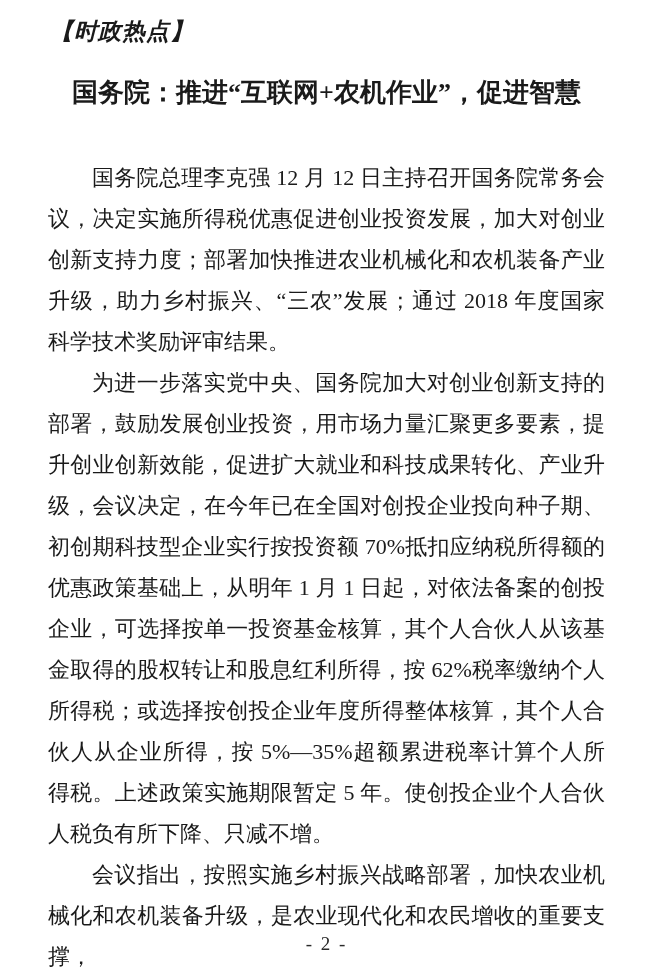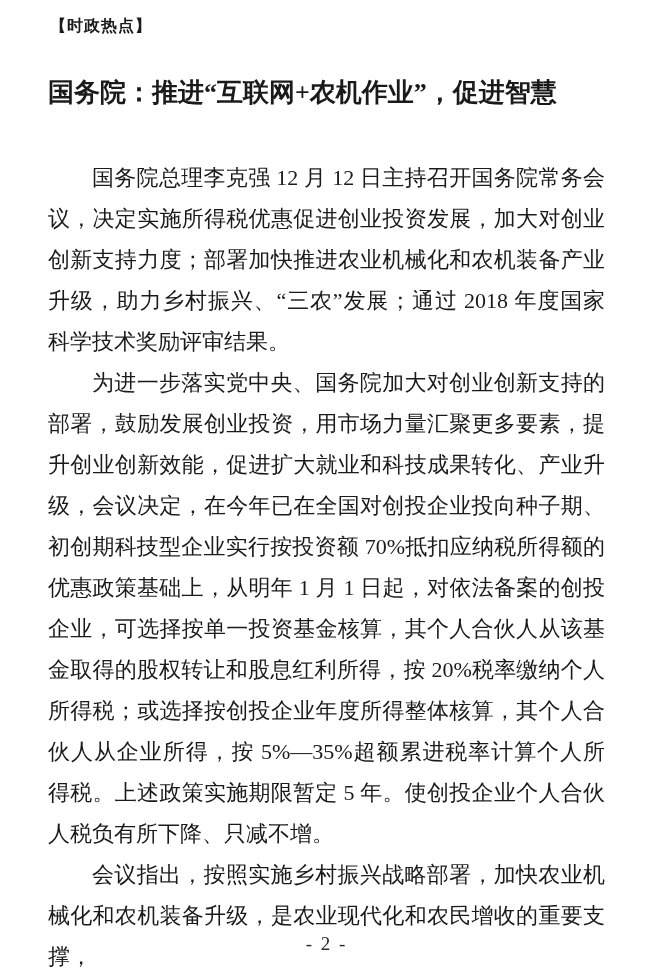--- a/index.html
+++ b/index.html
@@ -13,31 +13,32 @@
     height: 968px;
     background: #ffffff;
     overflow: hidden;
     font-family: "Liberation Serif", "DejaVu Serif", serif;
     color: #1a1a1a;
   }
   .section-header {
     position: absolute;
     top: 16px;
     left: 50px;
-    font-size: 16px;
+    font-size: 23px;
     font-weight: bold;
     letter-spacing: 1px;
     white-space: nowrap;
+    font-style: italic;
   }
   .doc-title {
     position: absolute;
     top: 72px;
     left: 48px;
     right: 48px;
-    text-align: left;
+    text-align: center;
     font-size: 26px;
     font-weight: bold;
     line-height: 41px;
   }
   .doc-title .title-line {
     display: block;
   }
   .doc-body {
     position: absolute;
     top: 157px;
@@ -70,19 +71,19 @@
 <div class="page">
 
   <div class="section-header">【时政热点】</div>
 
   <div class="doc-title">
     <span class="title-line">国务院：推进“互联网+农机作业”，促进智慧</span>
   </div>
 
   <div class="doc-body">
     <p>国务院总理李克强 12 月 12 日主持召开国务院常务会议，决定实施所得税优惠促进创业投资发展，加大对创业创新支持力度；部署加快推进农业机械化和农机装备产业升级，助力乡村振兴、“三农”发展；通过 2018 年度国家科学技术奖励评审结果。</p>
-    <p>为进一步落实党中央、国务院加大对创业创新支持的部署，鼓励发展创业投资，用市场力量汇聚更多要素，提升创业创新效能，促进扩大就业和科技成果转化、产业升级，会议决定，在今年已在全国对创投企业投向种子期、初创期科技型企业实行按投资额 70%抵扣应纳税所得额的优惠政策基础上，从明年 1 月 1 日起，对依法备案的创投企业，可选择按单一投资基金核算，其个人合伙人从该基金取得的股权转让和股息红利所得，按 20%税率缴纳个人所得税；或选择按创投企业年度所得整体核算，其个人合伙人从企业所得，按 5%—35%超额累进税率计算个人所得税。上述政策实施期限暂定 5 年。使创投企业个人合伙人税负有所下降、只减不增。</p>
+    <p>为进一步落实党中央、国务院加大对创业创新支持的部署，鼓励发展创业投资，用市场力量汇聚更多要素，提升创业创新效能，促进扩大就业和科技成果转化、产业升级，会议决定，在今年已在全国对创投企业投向种子期、初创期科技型企业实行按投资额 70%抵扣应纳税所得额的优惠政策基础上，从明年 1 月 1 日起，对依法备案的创投企业，可选择按单一投资基金核算，其个人合伙人从该基金取得的股权转让和股息红利所得，按 62%税率缴纳个人所得税；或选择按创投企业年度所得整体核算，其个人合伙人从企业所得，按 5%—35%超额累进税率计算个人所得税。上述政策实施期限暂定 5 年。使创投企业个人合伙人税负有所下降、只减不增。</p>
     <p>会议指出，按照实施乡村振兴战略部署，加快农业机械化和农机装备升级，是农业现代化和农民增收的重要支撑，</p>
   </div>
 
   <div class="page-number">- 2 -</div>
 
 </div>
 
 </body></html>

